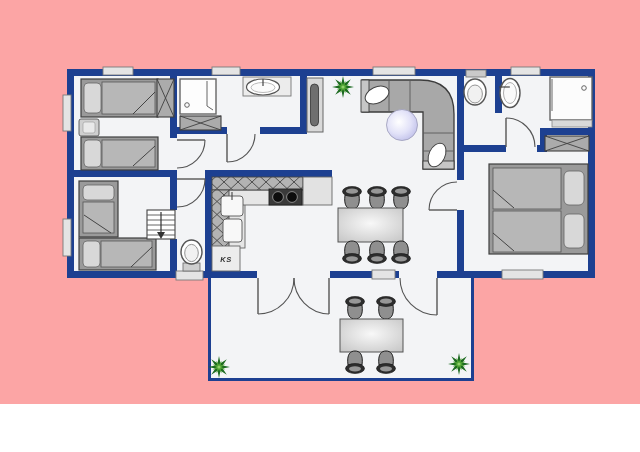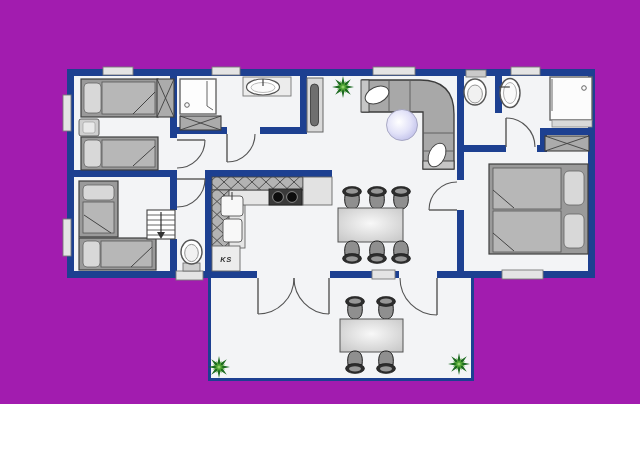--- a/index.html
+++ b/index.html
@@ -1,16 +1,16 @@
 <!DOCTYPE html>
 <html><head>
 <meta charset="utf-8">
 <style>
   html,body{margin:0;padding:0;background:#ffffff;}
-  .stage{position:relative;width:640px;height:404px;background:#a21caf;overflow:hidden;
+  .stage{position:relative;width:640px;height:404px;background:#fca5a5;overflow:hidden;
          font-family:"Liberation Sans", sans-serif;font-style:italic;}
   svg{position:absolute;left:0;top:0;}
   text{font-family:"Liberation Sans", sans-serif;}
 </style>
 </head>
 <body>
 
 <div class="stage">
 <svg width="640" height="452" viewBox="0 0 640 452">
   <defs>

